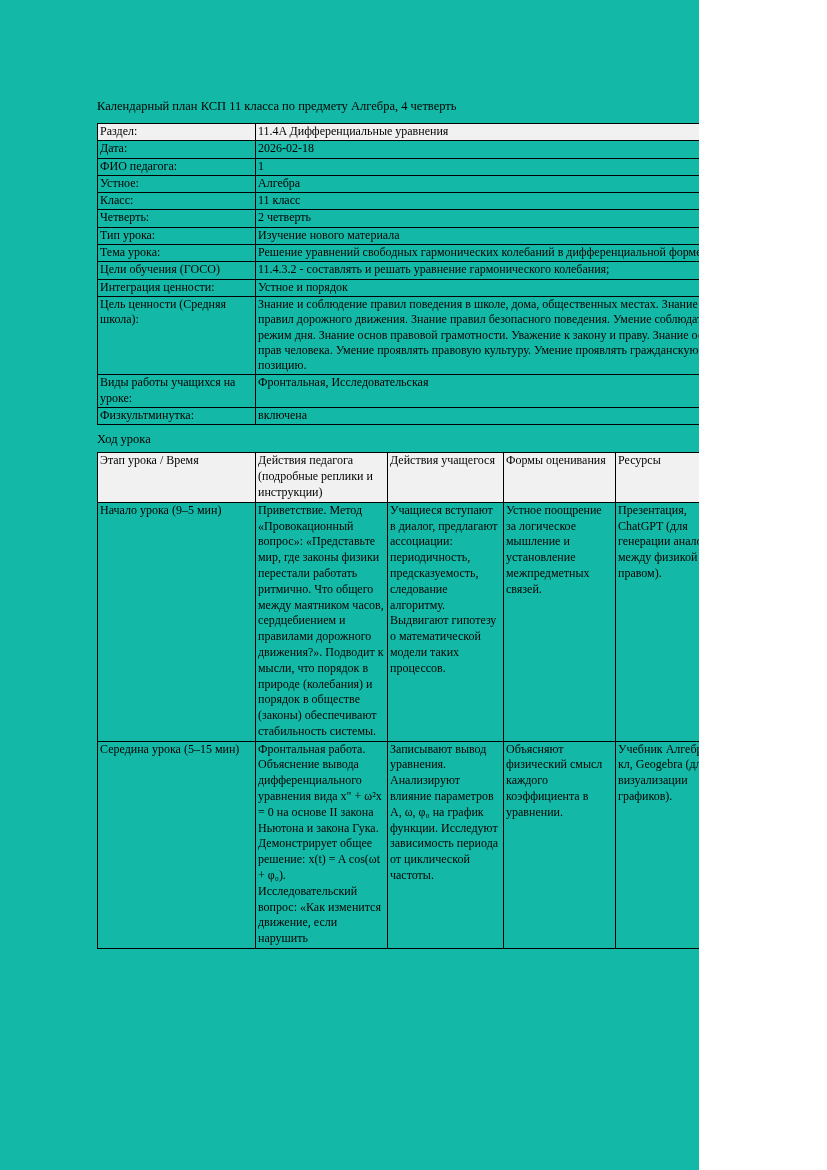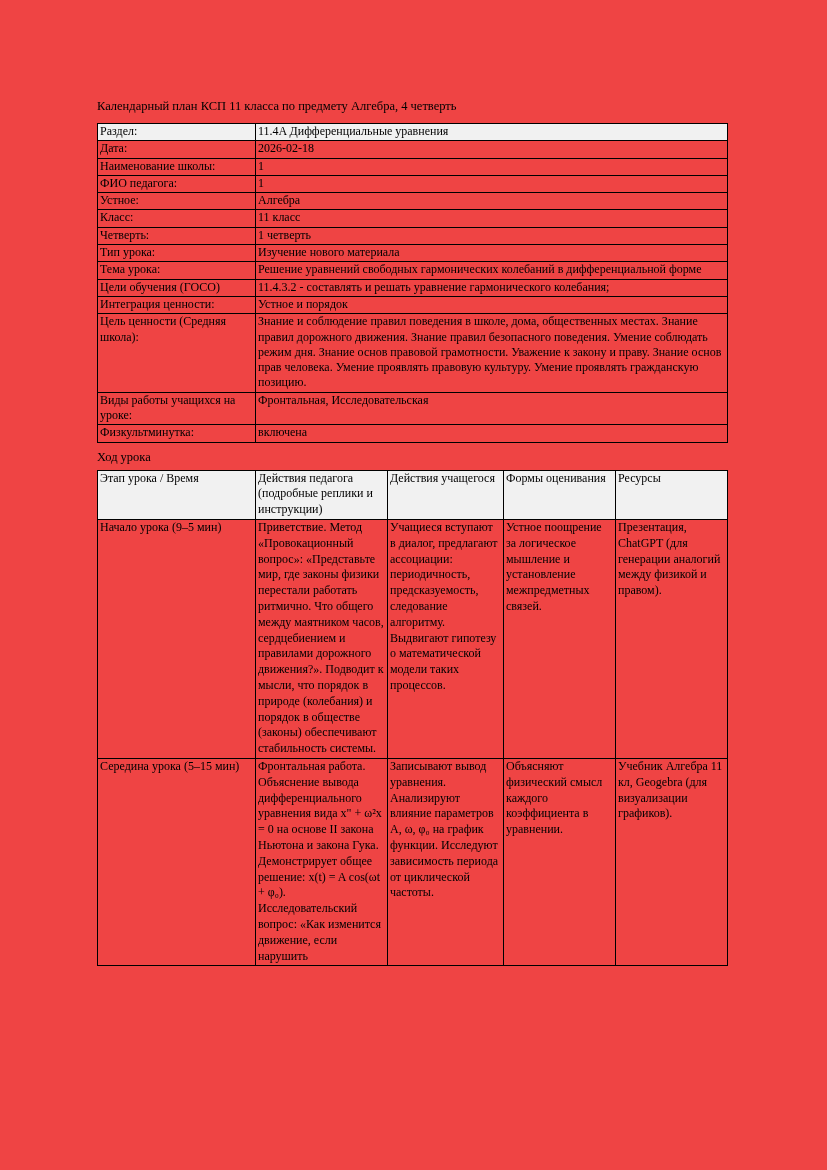--- a/index.html
+++ b/index.html
@@ -2,23 +2,23 @@
 <html><head>
 <meta charset="utf-8">
 <style>
   html, body {
     margin: 0;
     padding: 0;
     background: #ffffff;
   }
   .page {
     position: relative;
-    width: 827px;
+    width: 699px;
     height: 1170px;
-    background: #ef4444;
+    background: #14b8a6;
     overflow: hidden;
     font-family: "Liberation Serif", "DejaVu Serif", serif;
     color: #000000;
   }
   .content {
     position: absolute;
     left: 97px;
     top: 99px;
     width: 630px;
   }
@@ -68,38 +68,34 @@
       <tbody>
         <tr>
           <td class="shaded">Раздел:</td>
           <td class="shaded">11.4A Дифференциальные уравнения</td>
         </tr>
         <tr>
           <td>Дата:</td>
           <td>2026-02-18</td>
         </tr>
         <tr>
-          <td>Наименование школы:</td>
-          <td>1</td>
-        </tr>
-        <tr>
           <td>ФИО педагога:</td>
           <td>1</td>
         </tr>
         <tr>
           <td>Устное:</td>
           <td>Алгебра</td>
         </tr>
         <tr>
           <td>Класс:</td>
           <td>11 класс</td>
         </tr>
         <tr>
           <td>Четверть:</td>
-          <td>1 четверть</td>
+          <td>2 четверть</td>
         </tr>
         <tr>
           <td>Тип урока:</td>
           <td>Изучение нового материала</td>
         </tr>
         <tr>
           <td>Тема урока:</td>
           <td>Решение уравнений свободных гармонических колебаний в дифференциальной форме</td>
         </tr>
         <tr>

